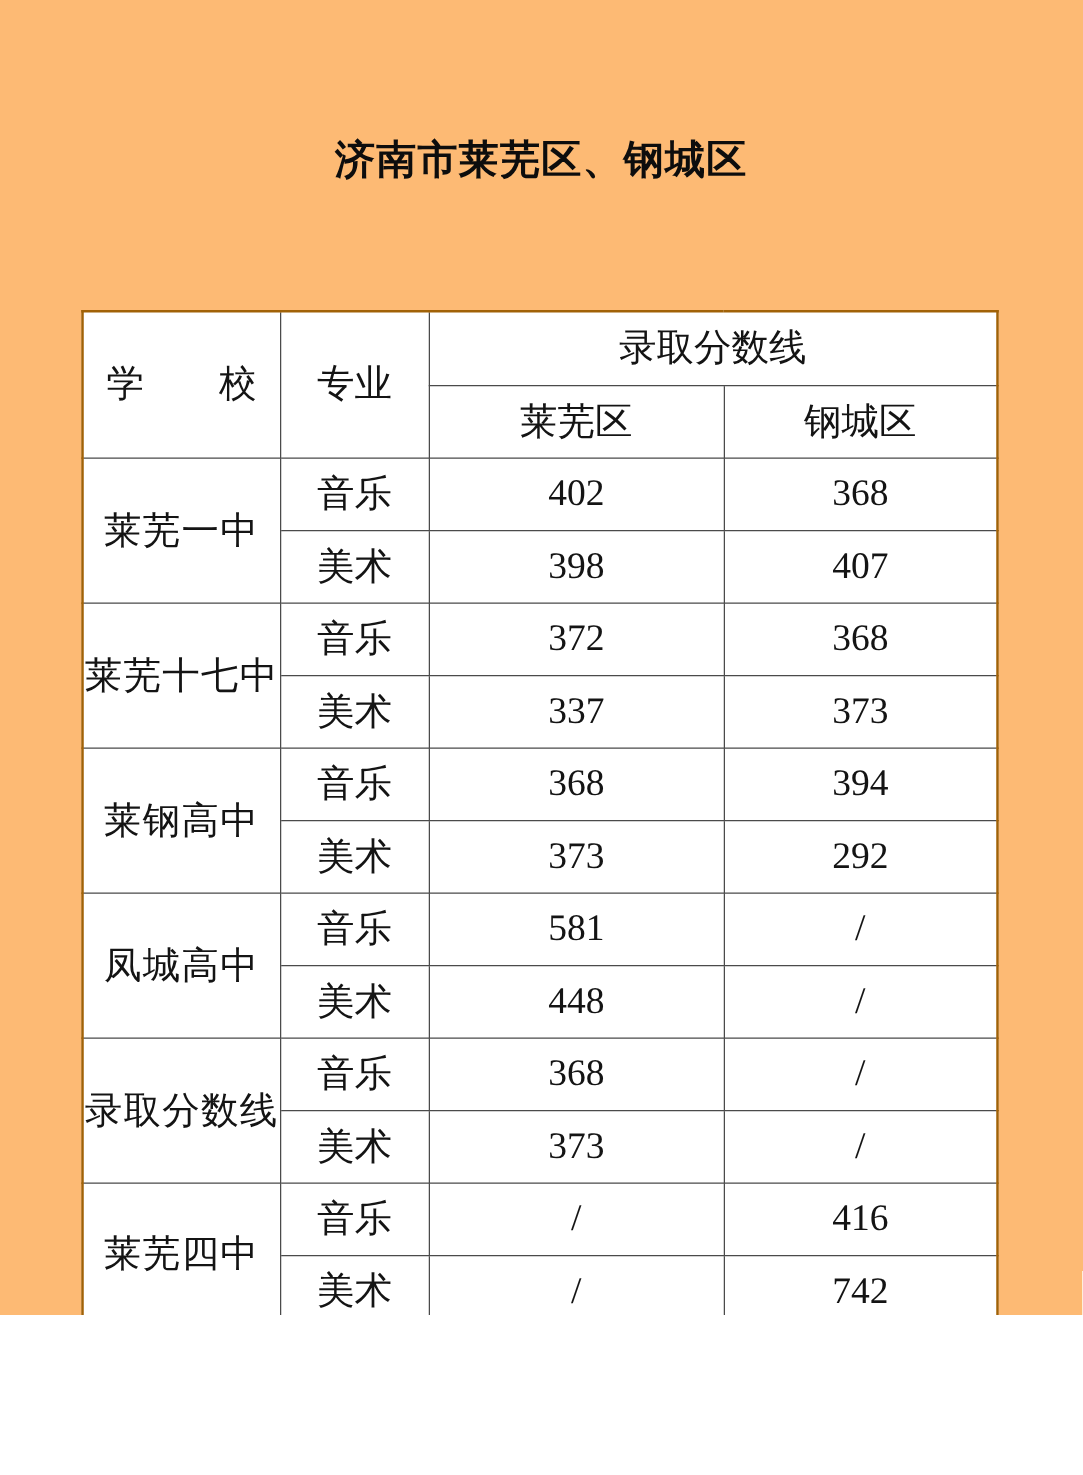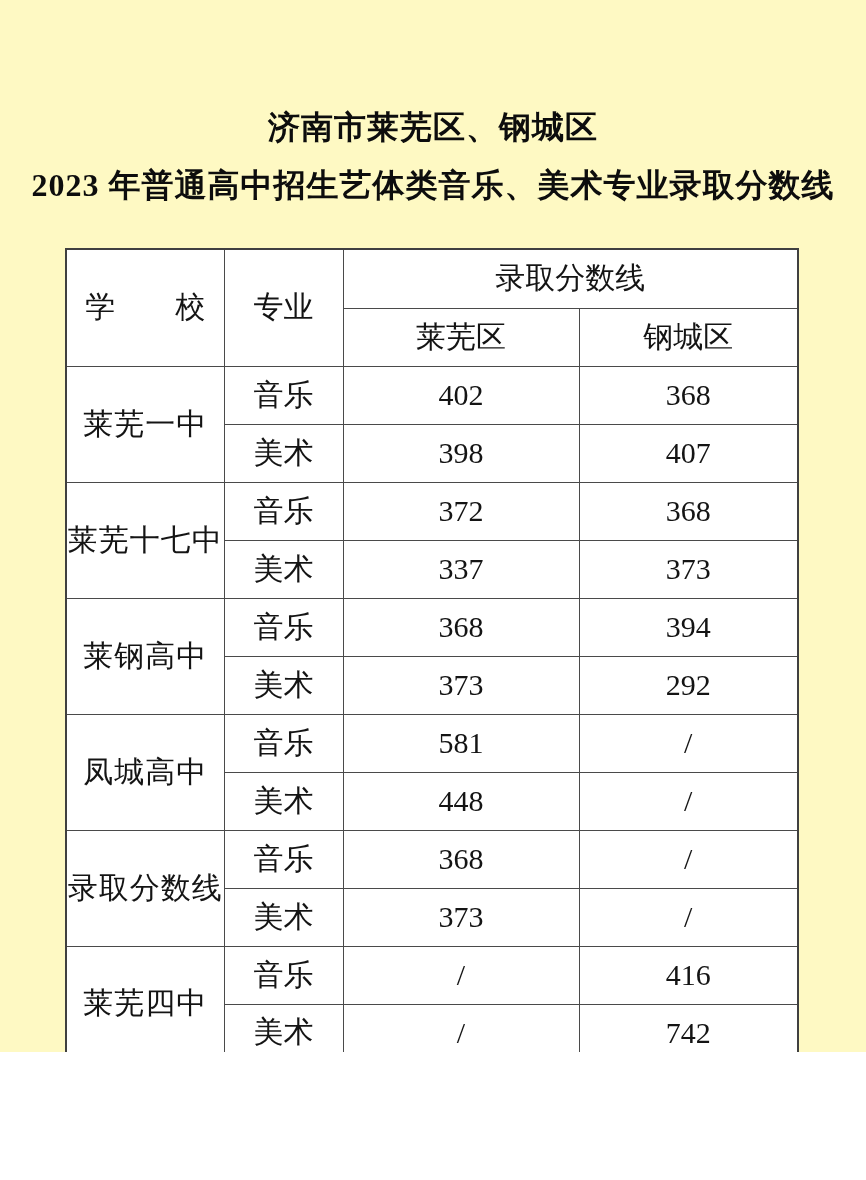--- a/index.html
+++ b/index.html
@@ -6,21 +6,21 @@
   html, body {
     width: 866px;
     background: #ffffff;
     font-family: "Liberation Serif", "DejaVu Serif", serif;
     color: #111111;
   }
   .page {
     position: relative;
     width: 866px;
     height: 1052px;
-    background: #fef9c3;
+    background: #fdba74;
     overflow: hidden;
   }
   .doc-title {
     position: absolute;
     left: 0;
     width: 866px;
     text-align: center;
     font-size: 32px;
     font-weight: bold;
     line-height: 48px;
@@ -45,35 +45,34 @@
     border: 1px solid #4a4a4a;
     text-align: center;
     vertical-align: middle;
     font-size: 30px;
     font-weight: normal;
     color: #141414;
     padding: 0;
     overflow: hidden;
     white-space: nowrap;
   }
-  table.score-table { border: 2px solid #404040; }
+  table.score-table { border: 2px solid #a16207; }
   tr.hrow1 th { height: 59px; }
   tr.hrow2 th { height: 58px; }
   tbody tr { height: 58px; }
   td.school-cell { letter-spacing: 1px; margin-left: 31px; }
   td.slash-cell, td.num-cell { font-size: 30px; }
 </style>
 </head>
 <body>
 
 <div class="page">
 
   <div class="doc-title title-line1">济南市莱芜区、钢城区</div>
 
-  <div class="doc-title title-line2">2023 年普通高中招生艺体类音乐、美术专业录取分数线</div>
 
   <table class="score-table">
     <colgroup>
       <col style="width:158px">
       <col style="width:119px">
       <col style="width:236px">
       <col style="width:219px">
     </colgroup>
     <thead>
       <tr class="hrow1">

